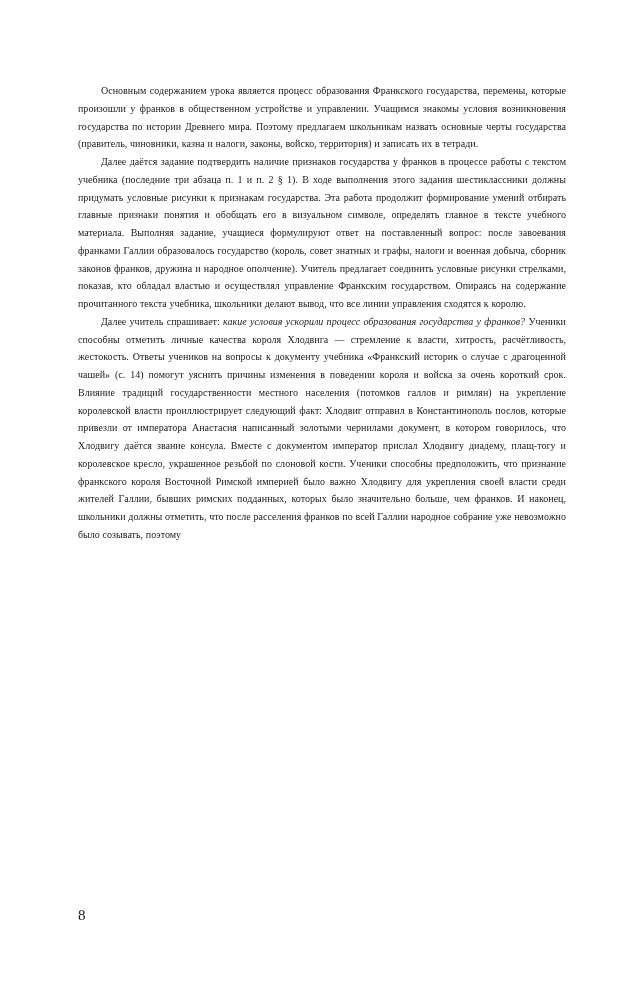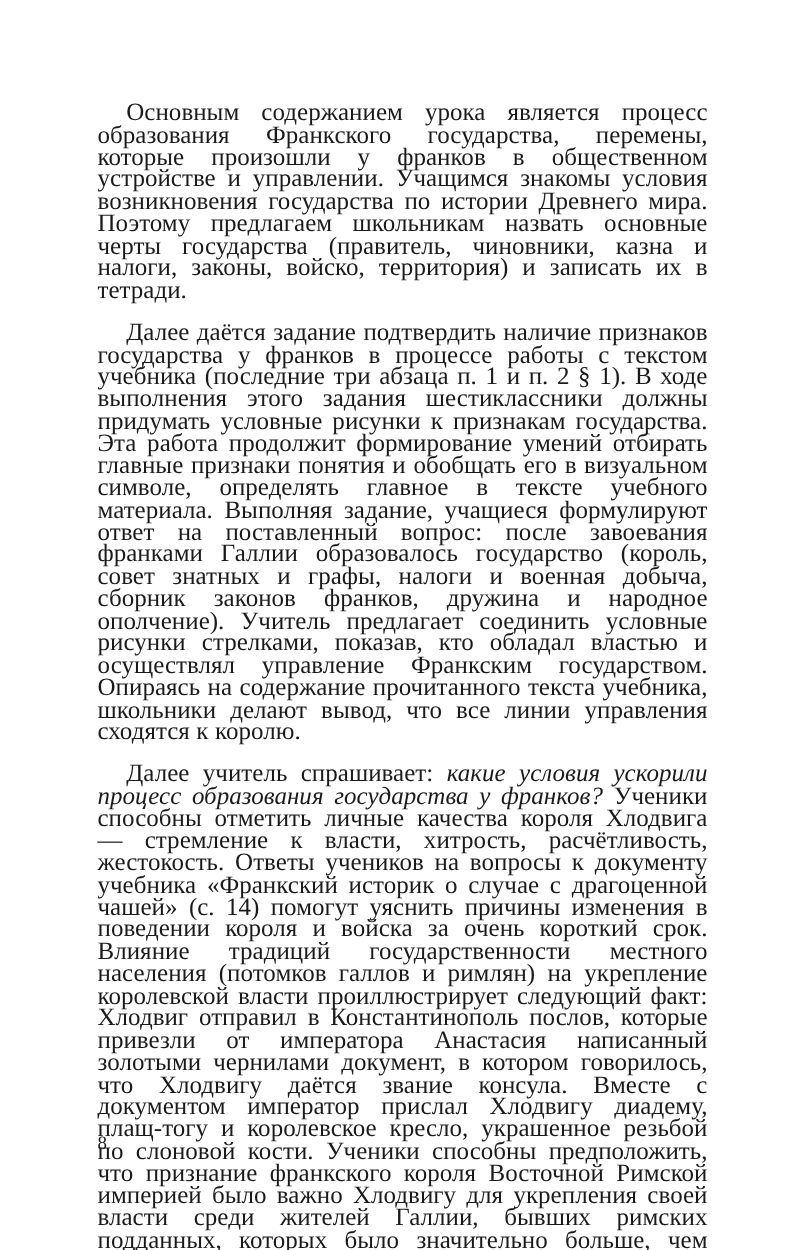--- a/index.html
+++ b/index.html
@@ -28,31 +28,31 @@
     left: 78px;
     top: 82px;
     width: 488px;
   }
 
   .para {
     margin: 0;
     text-align: justify;
     text-align-last: left;
     text-justify: inter-word;
-    font-size: 20px;
+    font-size: 10px;
     line-height: 17.75px;
     letter-spacing: 0.02px;
     word-spacing: 0.2px;
     text-indent: 23px;
     hyphens: manual;
     -webkit-hyphens: manual;
   }
 
   .para + .para {
-    margin-top: 16px;
+    margin-top: 0;
   }
 
   .italic-q {
     font-style: italic;
   }
 
   #page-number {
     position: absolute;
     left: 78px;
     top: 906px;

